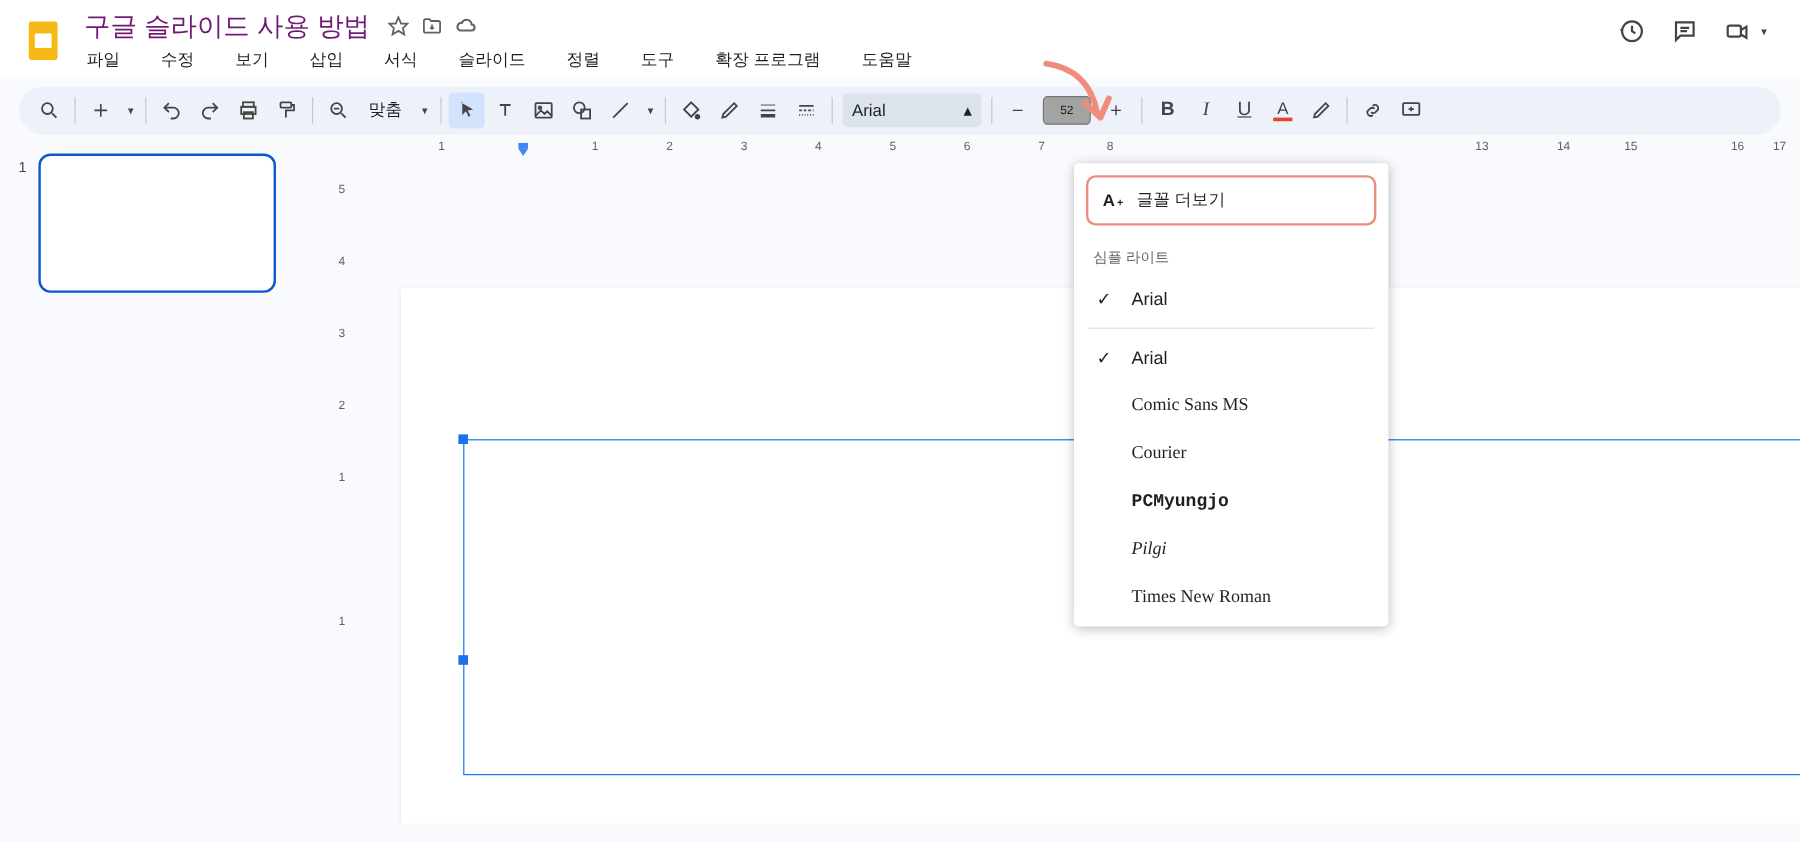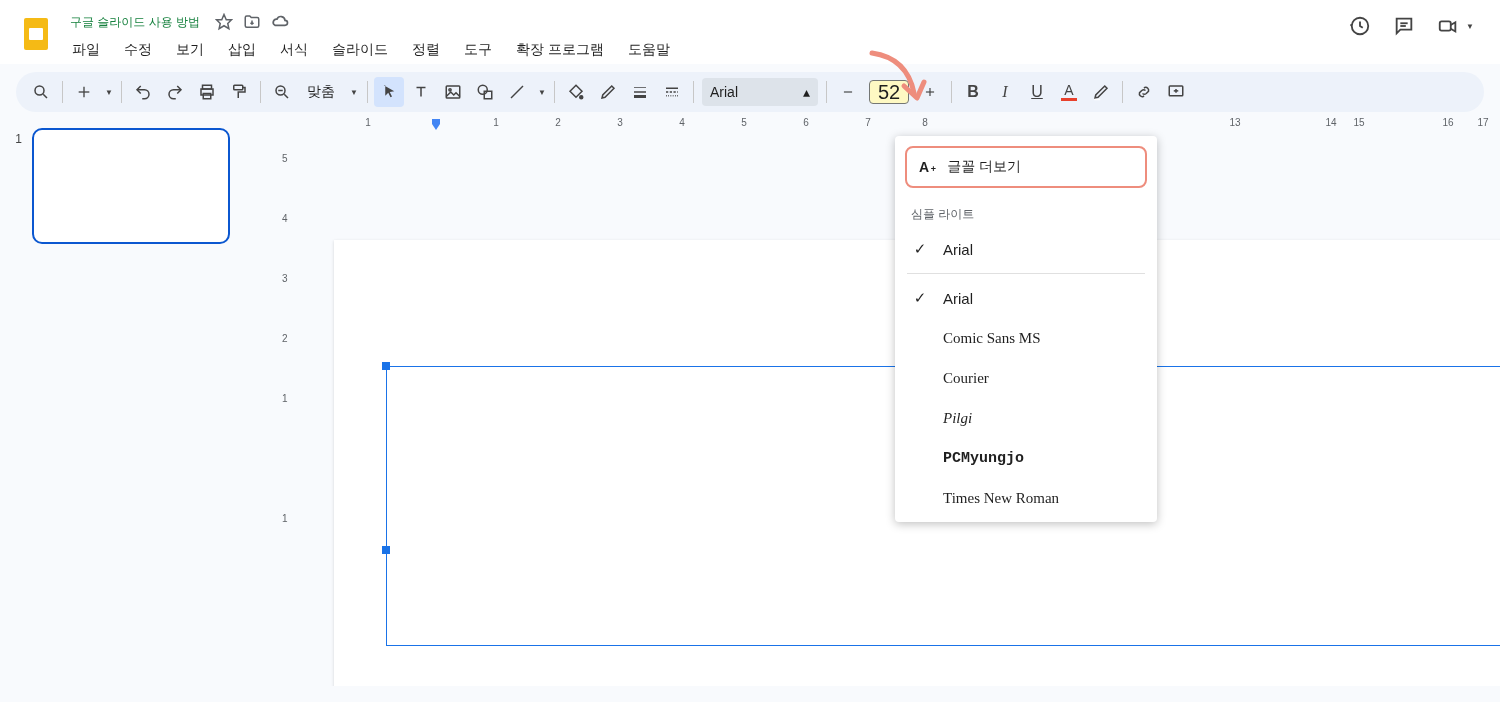--- a/index.html
+++ b/index.html
@@ -4,40 +4,40 @@
 <style>
 * { box-sizing: border-box; margin: 0; padding: 0; }
 body { font-family: "Google Sans", Arial, sans-serif; background: #f8fafd; width: 1500px; height: 702px; overflow: hidden; color: #1f1f1f; }
 
 
 .header { display: flex; align-items: flex-start; padding: 8px 16px 0 16px; background: #fff; }
 .logo { width: 40px; height: 40px; margin-right: 8px; margin-top: 6px; display:flex; align-items:center; justify-content:center; }
 .logo svg { width: 36px; height: 36px; }
 .title-area { flex: 1; }
 .title-row { display: flex; align-items: center; gap: 8px; height: 28px; }
-.doc-title { font-size: 12px; color: #15803d; padding: 2px 6px; }
+.doc-title { font-size: 22px; color: #701a75; padding: 2px 6px; }
 .title-icon { width: 20px; height: 20px; color: #5f6368; display:flex; align-items:center; justify-content:center; }
-.menu-row { display: flex; gap: 8px; height: 28px; align-items: center; }
+.menu-row { display: flex; gap: 18px; height: 28px; align-items: center; }
 .menu-item { padding: 4px 8px; font-size: 14px; color: #1f1f1f; cursor: pointer; border-radius: 4px; }
 .header-right { display: flex; align-items: center; gap: 20px; margin-top: 6px; padding-right: 10px;}
 .hicon { width: 24px; height: 24px; color: #444; display:flex; align-items:center; justify-content:center;}
 .camera-group { display:flex; align-items:center; gap:4px;}
 
 
 .toolbar-wrap { padding: 8px 16px 0 16px; }
 .toolbar { display: flex; align-items: center; background: #edf2fa; border-radius: 24px; height: 40px; padding: 0 10px; gap: 2px; }
 .tbtn { min-width: 30px; height: 30px; display: flex; align-items: center; justify-content: center; color: #444; border-radius: 4px; cursor: pointer; font-size: 14px; position: relative; }
 .tbtn.active { background: #d3e3fd; }
 .tbtn.wide { min-width: auto; padding: 0 8px; font-family: Liberation Serif, serif; }
 .tsep { width: 1px; height: 22px; background: #c7c7c7; margin: 0 4px; }
 .tcaret { font-size: 8px; margin-left:2px; color:#444;}
 .zoom-label { font-size: 14px; color: #1f1f1f; }
 .font-box { display: flex; align-items: center; justify-content: space-between; min-width: 116px; height: 28px; border-radius: 4px; padding: 0 8px; background: #dde3ea; margin: 0 2px;}
 .font-box span { font-size: 14px; }
-.size-box { width: 40px; height: 24px; border: 1px solid #747775; border-radius: 4px; display:flex; align-items:center; justify-content:center; font-size: 20px; margin: 0 4px; background: #fef9c3; }
+.size-box { width: 40px; height: 24px; border: 1px solid #747775; border-radius: 4px; display:flex; align-items:center; justify-content:center; font-size: 10px; margin: 0 4px; background: #a3a3a3; }
 .text-color-btn { display:flex; flex-direction:column; align-items:center; line-height:1;}
 .text-color-btn .ucolor { width:16px; height:3px; background:#000; margin-top:1px;}
 
 
 .main { display: flex; height: calc(702px - 128px); }
 .sidebar-slides { width: 270px; padding: 16px 10px; }
 .slide-item { display: flex; gap: 10px; }
 .slide-num { font-size: 12px; color: #444; width: 12px; text-align: right; padding-top: 4px;}
 .slide-thumb { width: 198px; height: 116px; background: #fff; border: 2px solid #0b57d0; border-radius: 10px; }
 
@@ -338,21 +338,21 @@
       <div class="tick-num" style="left:68px">1</div>
       <div class="tick-num" style="left:196px">1</div>
       <div class="tick-num" style="left:258px">2</div>
       <div class="tick-num" style="left:320px">3</div>
       <div class="tick-num" style="left:382px">4</div>
       <div class="tick-num" style="left:444px">5</div>
       <div class="tick-num" style="left:506px">6</div>
       <div class="tick-num" style="left:568px">7</div>
       <div class="tick-num" style="left:625px">8</div>
       <div class="tick-num" style="left:935px">13</div>
-      <div class="tick-num" style="left:1031px">14</div>
+      <div class="tick-num" style="left:1003px">14</div>
       <div class="tick-num" style="left:1059px">15</div>
       <div class="tick-num" style="left:1148px">16</div>
       <div class="tick-num" style="left:1183px">17</div>
       <div class="ruler-margin-marker">
         <svg width="14" height="14">
             <rect x="3" y="0" width="8" height="5" fill="#4285f4"></rect>
             <polygon points="3,5 11,5 7,11" fill="#4285f4"></polygon>
           </svg>
       </div>
     </div>
@@ -401,24 +401,24 @@
       <div class="dd-item">
         <span class="dd-check"></span>
         <span class="flabel font-comic">Comic Sans MS</span>
       </div>
       <div class="dd-item">
         <span class="dd-check"></span>
         <span class="flabel font-georgia">Courier</span>
       </div>
       <div class="dd-item">
         <span class="dd-check"></span>
+        <span class="flabel font-pcm">PCMyungjo</span>
+      </div>
+      <div class="dd-item">
+        <span class="dd-check"></span>
         <span class="flabel font-pilgi">Pilgi</span>
-      </div>
-      <div class="dd-item">
-        <span class="dd-check"></span>
-        <span class="flabel font-pcm">PCMyungjo</span>
       </div>
       <div class="dd-item">
         <span class="dd-check"></span>
         <span class="flabel font-times">Times New Roman</span>
       </div>
     </div>
 </div>
 
 </body></html>

